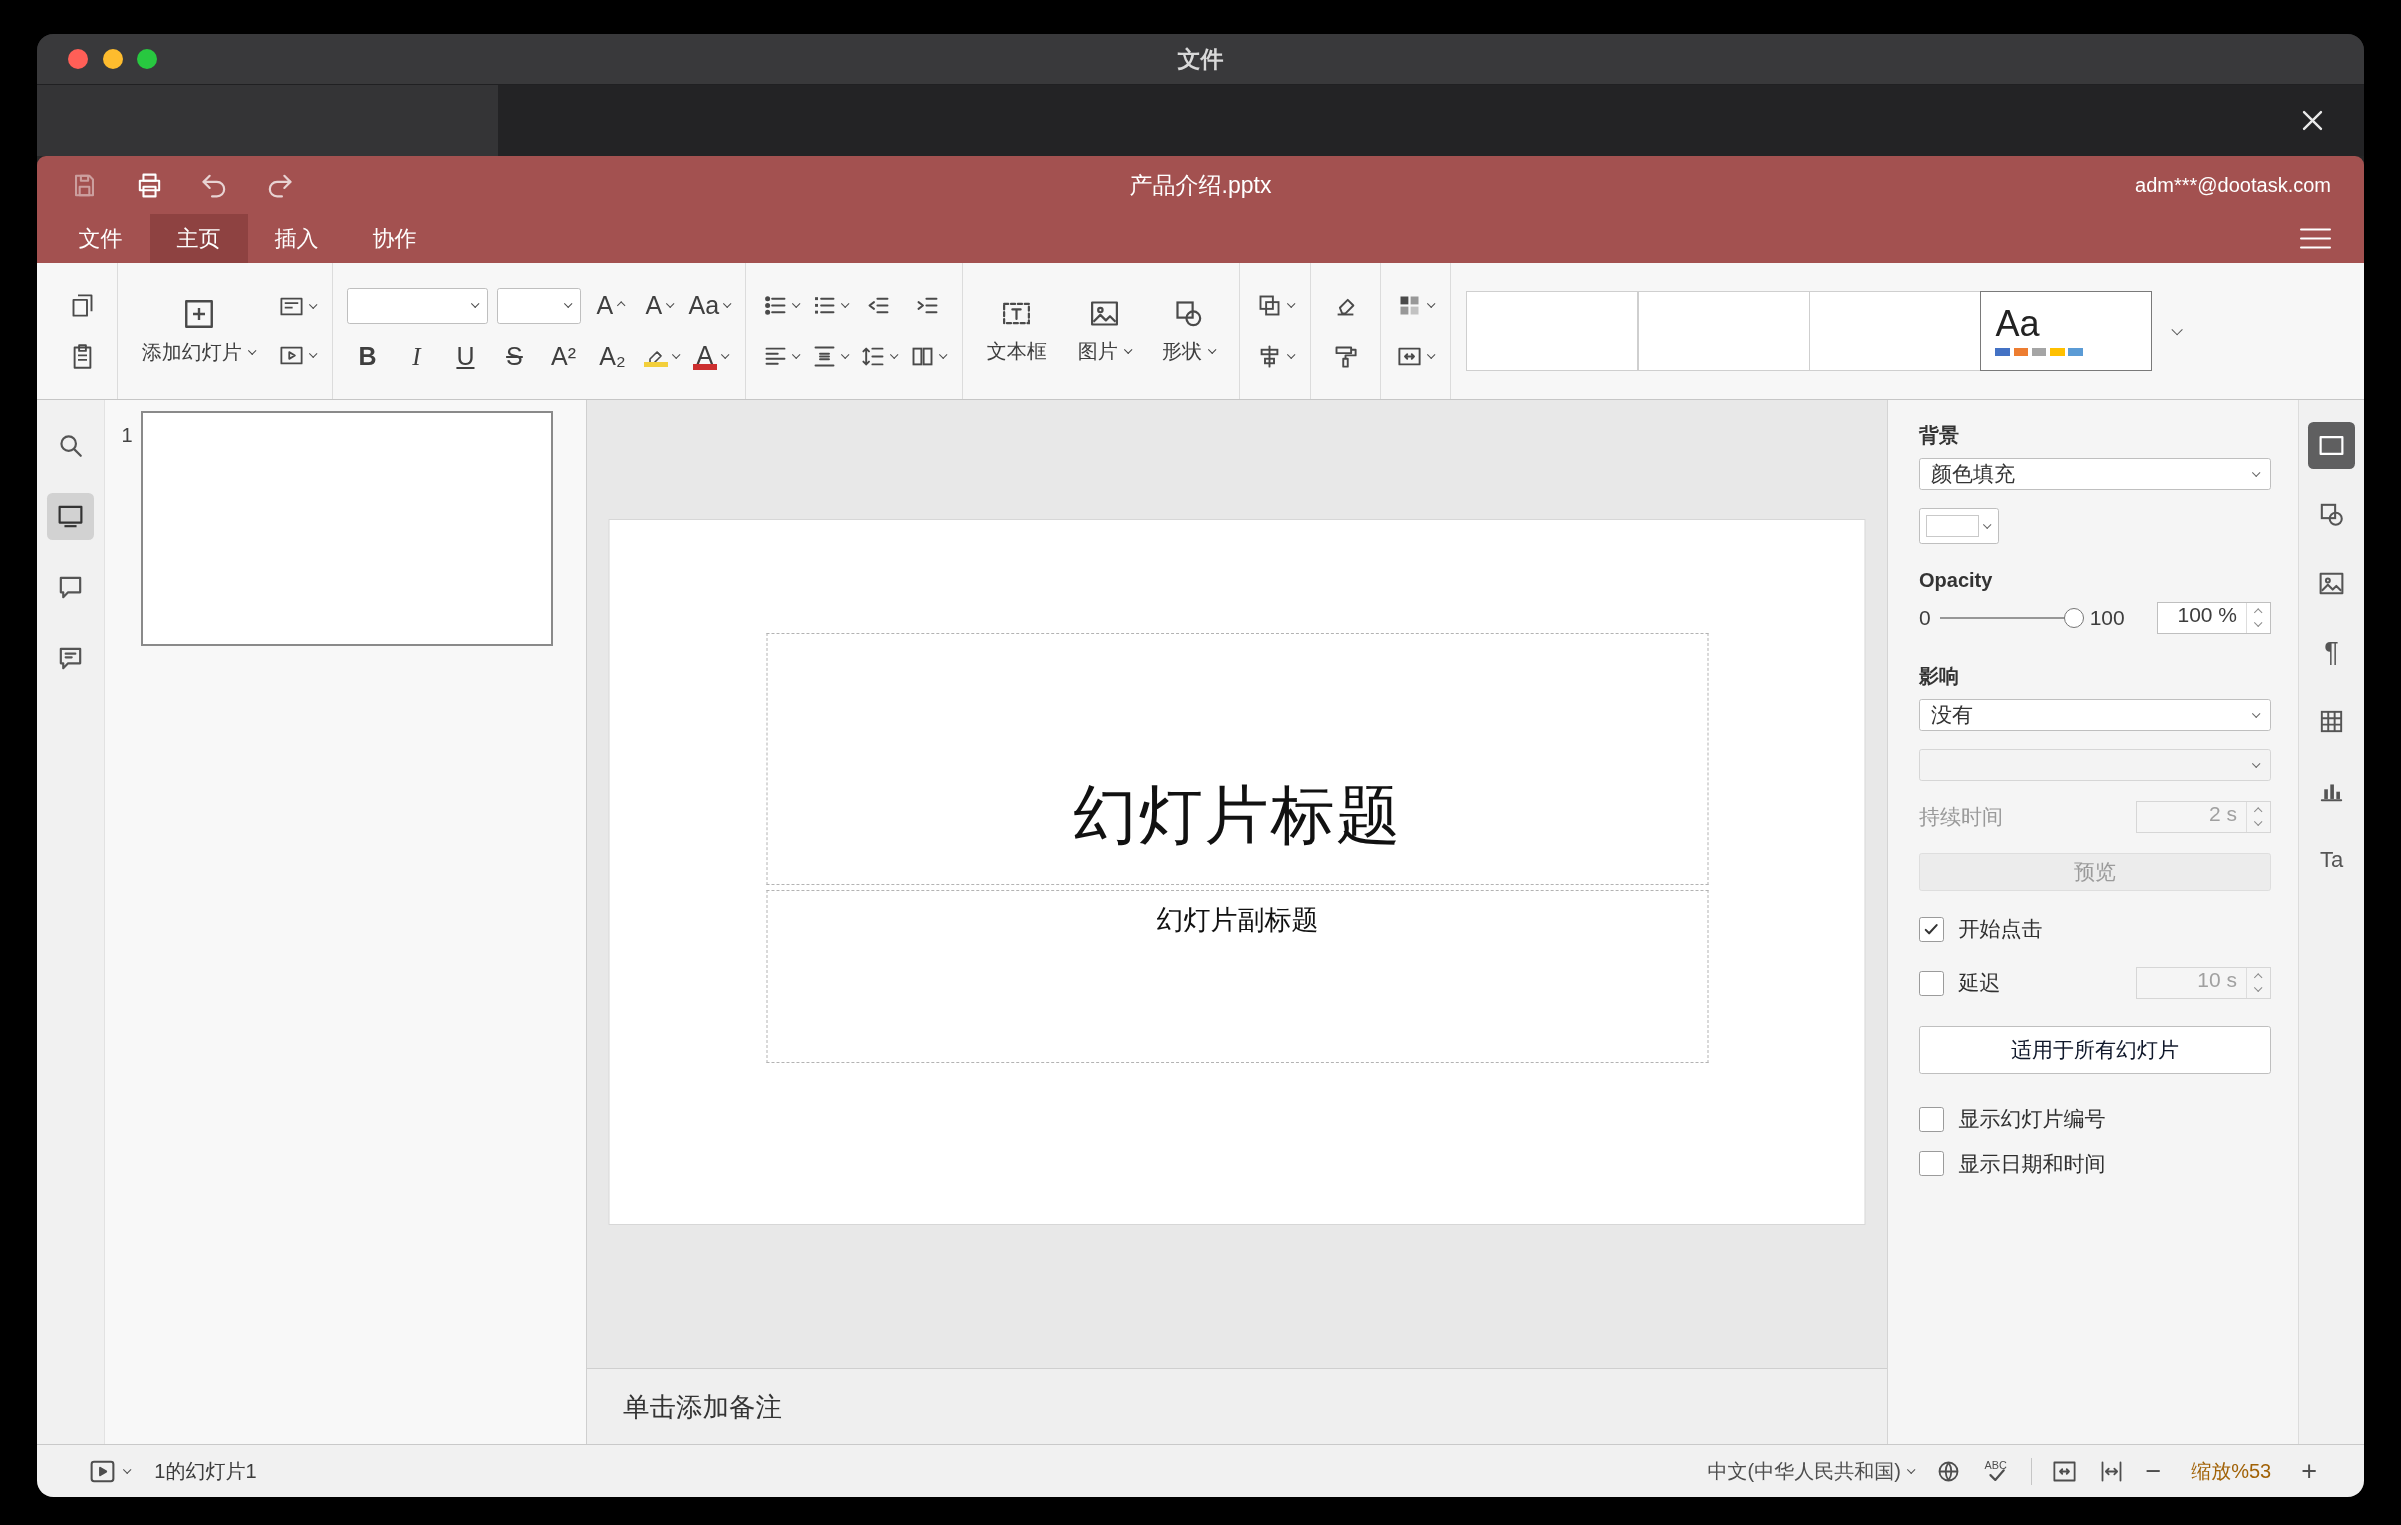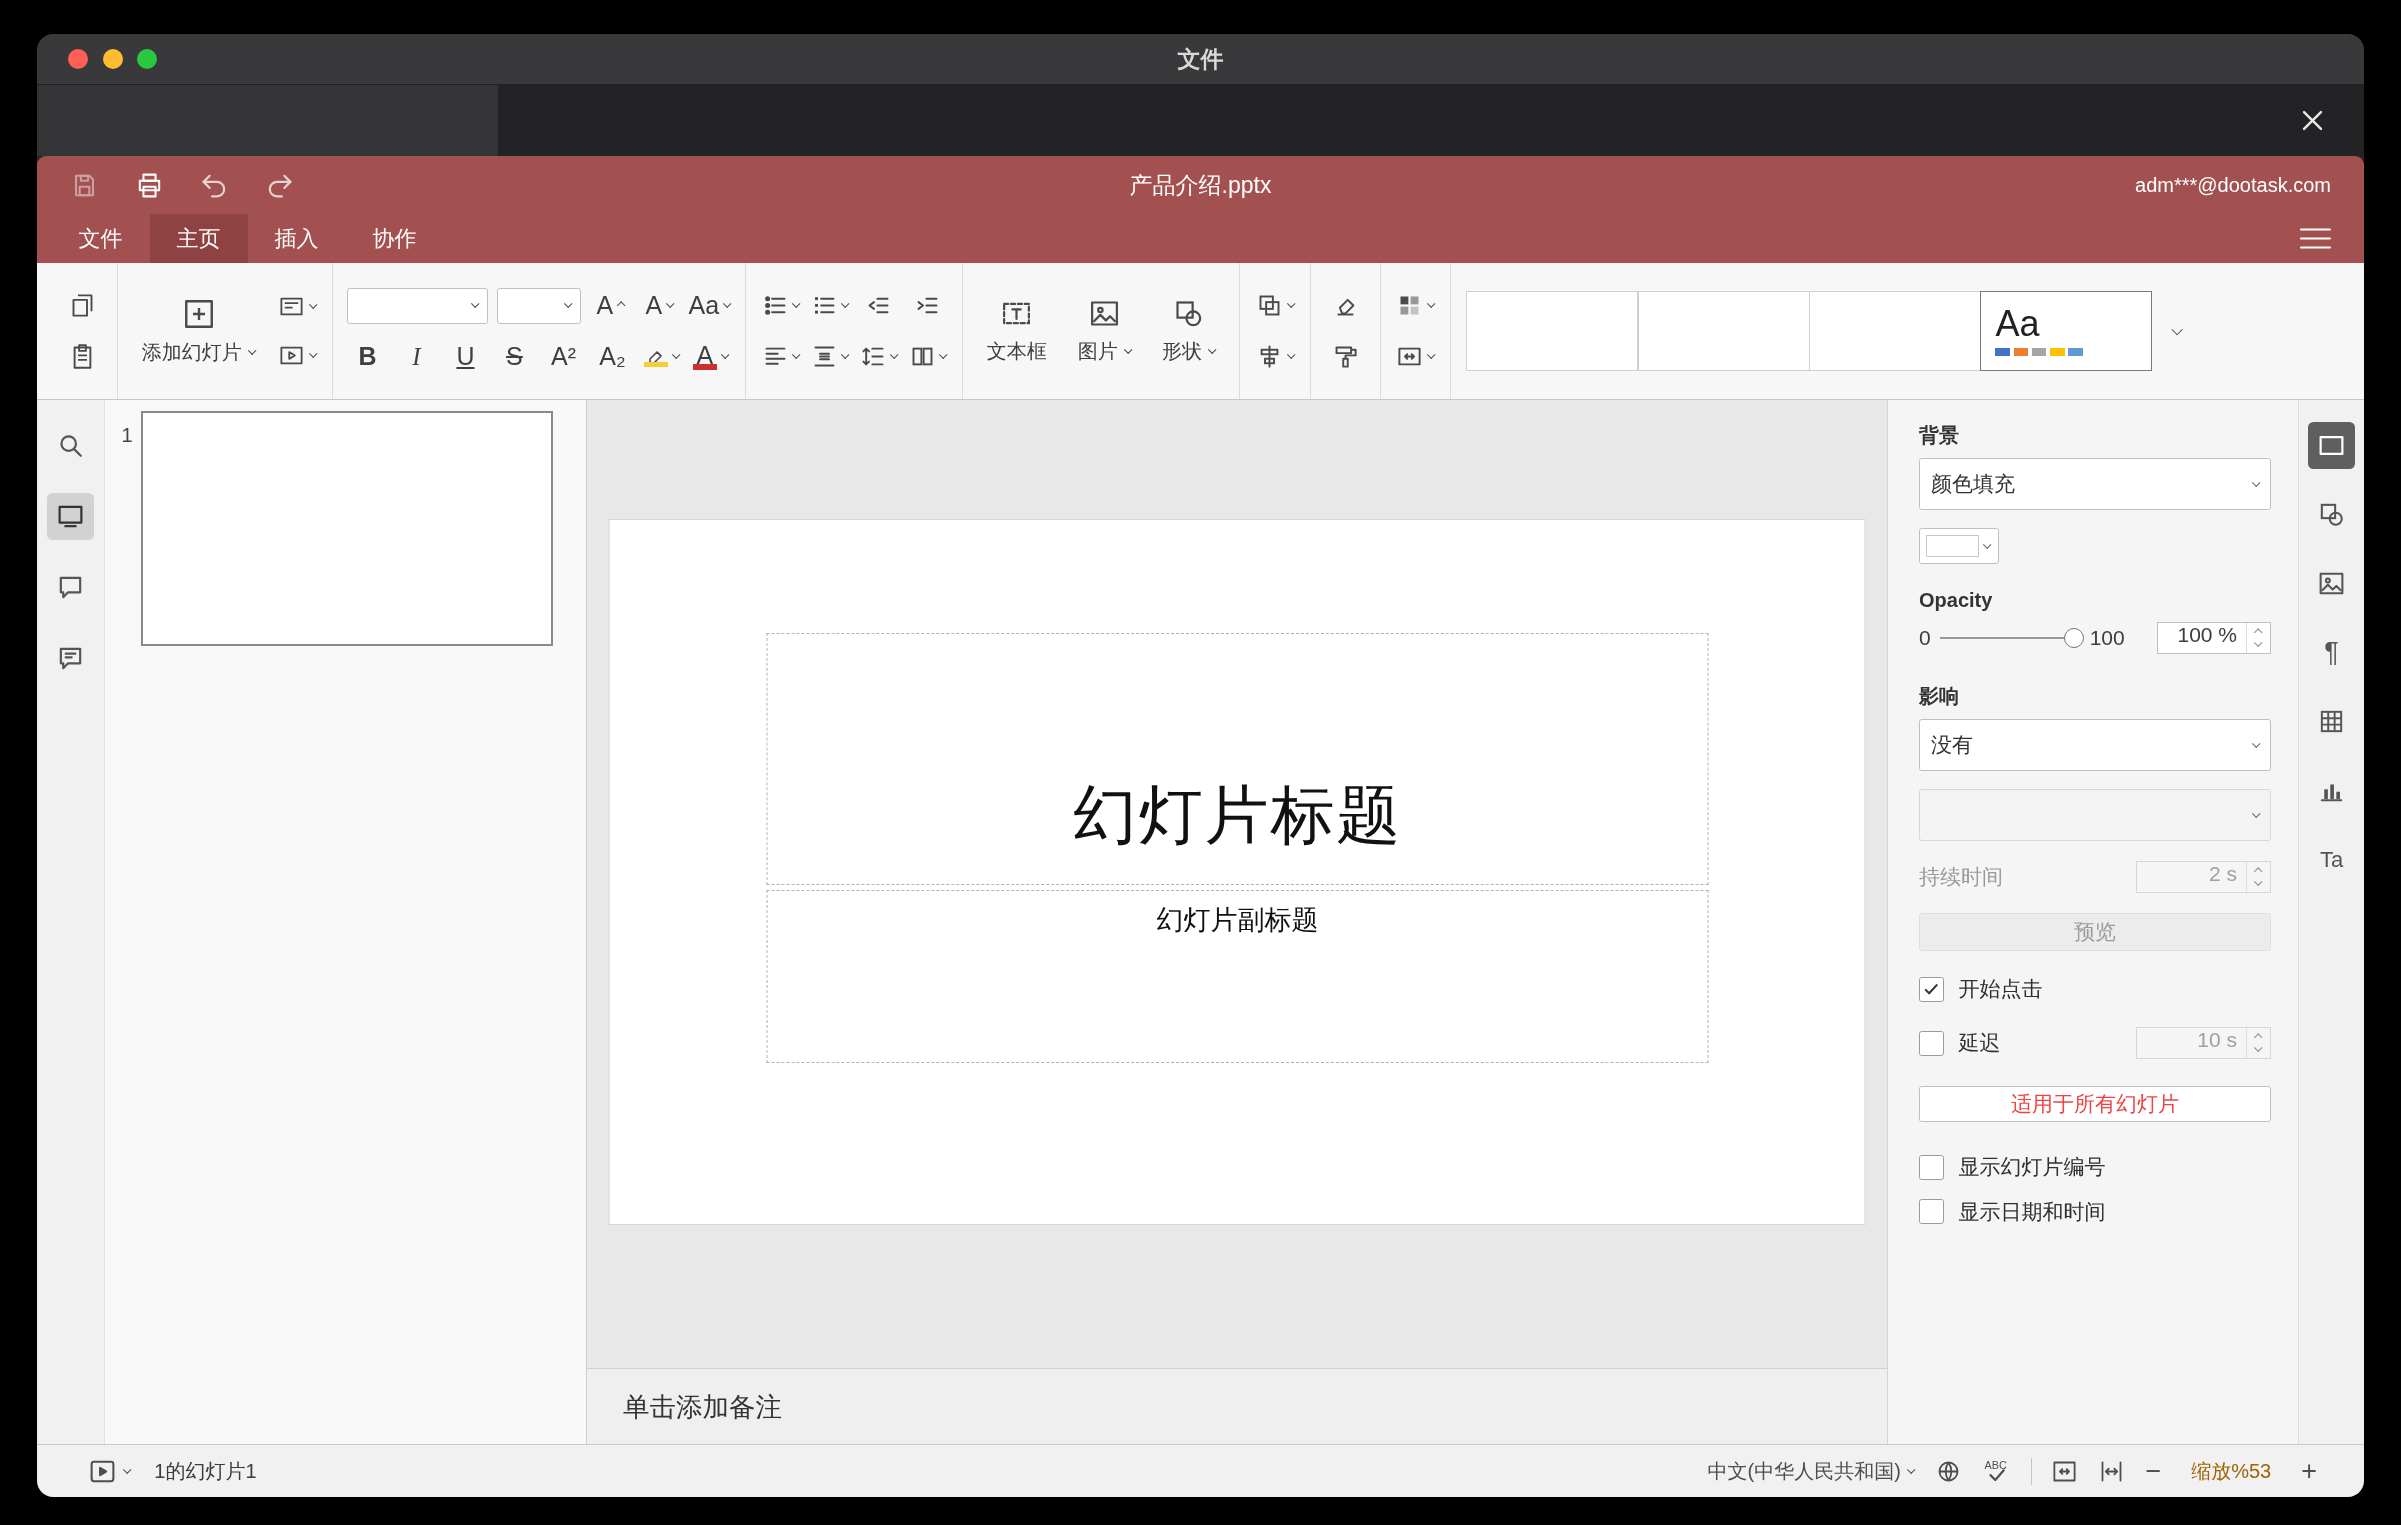--- a/index.html
+++ b/index.html
@@ -72,38 +72,38 @@
   .canvas { flex:1; position:relative; overflow:hidden; }
   .slide { position:absolute; left:50%; top:120px; transform:translateX(-50%); width:1255px; height:704px; background:#fff; box-shadow:0 0 0 0.9px #d5d5d5; }
   .ph { position:absolute; left:157px; width:942px; border:1.8px dashed #b3b3b3; display:flex; justify-content:center; cursor:text; }
   .ph-title { top:113px; height:252px; align-items:flex-end; padding-bottom:25.5px; font-size:64px; color:#111; letter-spacing:1.8px; }
   .ph-sub { top:370px; height:173px; align-items:flex-start; padding-top:11px; font-size:27px; color:#111; }
   .notes { flex:0 0 76px; background:#efefef; border-top:0.9px solid #cfcfcf; display:flex; align-items:center; padding:0 36px; font-size:26.5px; color:#333; cursor:text; }
 
   
   .settings { flex:0 0 411px; background:#f5f5f5; border-left:0.9px solid #d4d4d4; padding:12.8px 27px 0 31px; font-size:21px; color:#3d3d3d; overflow:hidden; }
   .s-label { font-weight:bold; font-size:20px; margin:9px 0 9px; color:#333; }
-  .sel { height:52px; background:#fff; border:0.9px solid #bfbfbf; border-radius:2.7px; display:flex; align-items:center; padding:0 11px; color:#333; cursor:pointer; }
+  .sel { height:32px; background:#fff; border:0.9px solid #bfbfbf; border-radius:2.7px; display:flex; align-items:center; padding:0 11px; color:#333; cursor:pointer; }
   .sel .chev { margin-left:auto; color:#666; }
   .sel.disabled { background:#f3f3f3; border-color:#d6d6d6; color:#9a9a9a; }
   .color-sel { width:80px; height:36px; background:#fff; border:0.9px solid #bfbfbf; border-radius:2.7px; display:flex; align-items:center; margin-top:18px; cursor:pointer; }
   .swatch { flex:1; height:22px; margin:0 5.5px 0 5.5px; background:#fff; border:0.9px solid #c9c9c9; }
   .color-sel .chev { margin-right:7.3px; color:#666; }
   .op-row { display:flex; align-items:center; gap:9px; margin-top:7.3px; }
   .slider { position:relative; width:141px; height:33px; flex:0 0 auto; cursor:pointer; }
   .track { position:absolute; left:0; right:0; top:15.5px; height:2.7px; background:#979797; }
   .knob { position:absolute; right:-3.6px; top:50%; transform:translateY(-50%); width:20px; height:20px; border-radius:50%; background:#fff; border:1.8px solid #757575; }
   .spin { height:32px; background:#fff; border:0.9px solid #bfbfbf; border-radius:0; display:flex; align-items:flex-start; cursor:pointer; }
   .spin.w125 { width:114px; margin-left:auto; }
   .spin.w148 { width:135px; margin-left:auto; }
   .spin.disabled { background:#f5f5f5; border-color:#d6d6d6; color:#a0a0a0; }
   .spin-val { flex:1; text-align:right; padding-right:9px; }
   .spin-arrows { width:24px; height:100%; border-left:0.9px solid #ddd; display:flex; flex-direction:column; align-items:center; justify-content:center; gap:5.5px; color:#8a8a8a; }
   .btn-flat { height:38px; margin-top:20px; background:#ececec; border:0.9px solid #dedede; border-radius:2.7px; display:flex; align-items:center; justify-content:center; color:#9b9b9b; cursor:pointer; }
-  .btn-outline { height:36px; margin-top:27px; background:#fff; border:0.9px solid #bfbfbf; border-radius:2.7px; display:flex; align-items:center; justify-content:center; color:#ef4444; cursor:pointer; }
+  .btn-outline { height:48px; margin-top:27px; background:#fff; border:0.9px solid #bfbfbf; border-radius:2.7px; display:flex; align-items:center; justify-content:center; color:#0f172a; cursor:pointer; }
   .chk-row { display:flex; align-items:center; gap:14.6px; margin-top:24px; }
   .chk { width:25px; height:25px; background:#fff; border:0.9px solid #9b9b9b; border-radius:2.7px; display:flex; align-items:center; justify-content:center; flex:0 0 auto; cursor:pointer; }
   .chk-label { color:#2f2f2f; } .mt20 { margin-top:18px; }
   .dur-row { display:flex; align-items:center; margin-top:20px; }
   .dur-label { color:#9a9a9a; }
 
   
   .right-strip { flex:0 0 66px; background:#f1f1f1; border-left:0.9px solid #dcdcdc; display:flex; flex-direction:column; align-items:center; padding-top:22px; gap:22px; color:#555; }
   .right-strip .strip-btn.selected { background:#5f5f60; color:#fff; }
   .ta { font-size:22px; color:inherit; }

